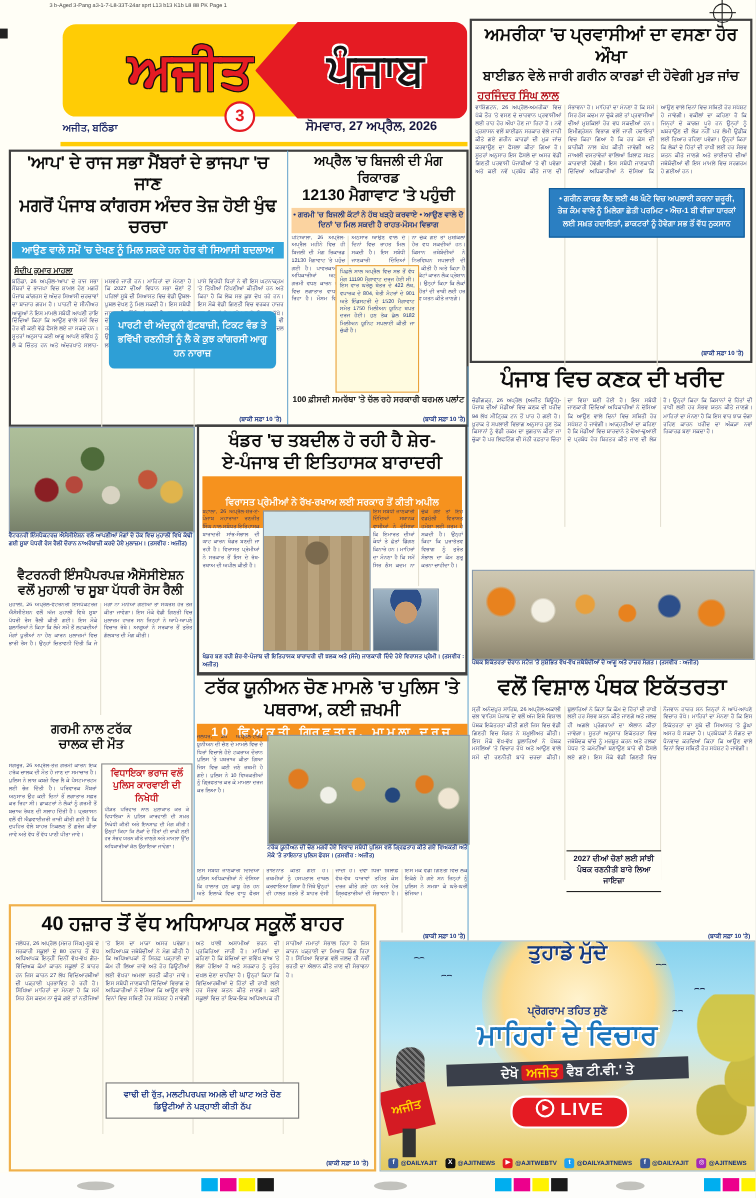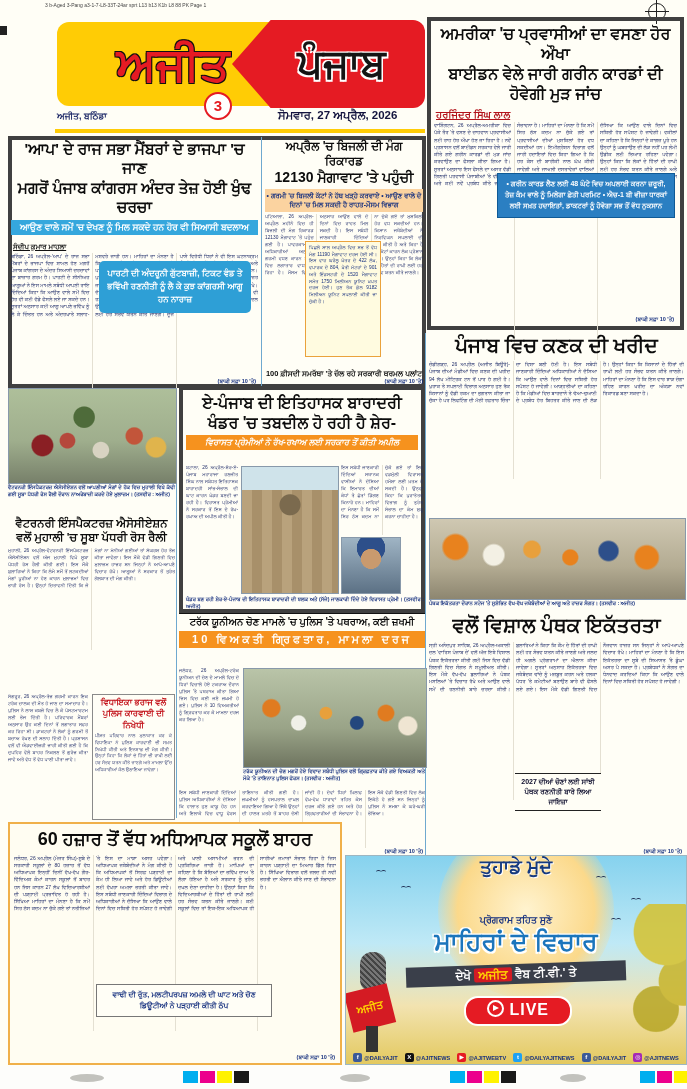--- a/index.html
+++ b/index.html
@@ -26,23 +26,23 @@
   .badge3{left:204px;top:92px;width:24px;height:24px;border:2px solid #e51b23;border-radius:50%;
           background:#fff;color:#e51b23;font-weight:bold;font-size:15px;text-align:center;line-height:24px;z-index:4;}
   .regmark{left:648px;top:3px;width:16px;height:16px;border:1px solid #222;border-radius:50%;}
   .regmark:before{content:"";position:absolute;left:7px;top:-4px;width:1px;height:24px;background:#222;}
   .regmark:after{content:"";position:absolute;top:7px;left:-4px;height:1px;width:24px;background:#222;}
   
   .bluebar{background:#35a7dd;color:#fff;font-weight:bold;text-align:center;}
   .orangebar{background:#f6921e;color:#fff;font-weight:bold;text-align:center;}
   .peachbar{background:#fbd3a0;color:#16307f;font-weight:bold;text-align:center;}
   .bluebox{background:#2b7fc2;color:#fff;font-weight:bold;text-align:center;border:1px solid #0f5a96;}
-  .quotebox{background:#2e9fd6;color:#fff;font-weight:bold;text-align:center;border-radius:5px;}
+  .quotebox{background:#2e9fd6;color:#fff;font-weight:bold;text-align:center;border-radius:5px;margin-top:22px;}
   .yellowbox{background:#fffbe0;border:1px solid #eaa23c;color:#16307f;}
-  .border-blue{border:4px solid #404040;}
+  .border-blue{border:2px solid #404040;}
   
   .ph-protest{background:
      radial-gradient(circle at 20% 60%,#8a1f24 0 7%,transparent 8%),
      radial-gradient(circle at 35% 55%,#b5483c 0 6%,transparent 7%),
      radial-gradient(circle at 55% 65%,#d8d3c2 0 7%,transparent 8%),
      radial-gradient(circle at 75% 50%,#c2553a 0 6%,transparent 7%),
      radial-gradient(circle at 88% 62%,#e0b44c 0 6%,transparent 7%),
      radial-gradient(circle at 45% 30%,#4e6b3a 0 9%,transparent 10%),
      linear-gradient(180deg,#aebf9a 0%,#9fae8d 55%,#77806a 100%);}
   .ph-building{background:
@@ -134,21 +134,21 @@
       <span>ਪੰਜਾਬ</span>
     </div>
     <div class="abs badge3">3</div>
     <div class="abs" style="left:57px;top:111px;font-size:9px;font-weight:bold;color:#1f2a68;">ਅਜੀਤ, ਬਠਿੰਡਾ</div>
     <div class="abs" style="left:278px;top:109px;font-size:11.5px;font-weight:bold;color:#14143e;">ਸੋਮਵਾਰ, 27 ਅਪ੍ਰੈਲ, 2026</div>
     <div class="abs" style="left:55px;top:129px;width:370px;height:4px;background:#ffcc05;"></div>
   </div>
 
   <div class="abs border-blue" style="left:427px;top:17px;width:257px;height:313px;box-sizing:border-box;padding:3px;">
     <div class="hl" style="font-size:16px;">ਅਮਰੀਕਾ 'ਚ ਪ੍ਰਵਾਸੀਆਂ ਦਾ ਵਸਣਾ ਹੋਰ ਔਖਾ</div>
-    <div class="hl" style="font-size:16px;">ਬਾਈਡਨ ਵੇਲੇ ਜਾਰੀ ਗਰੀਨ ਕਾਰਡਾਂ ਦੀ ਹੋਵੇਗੀ ਮੁੜ ਜਾਂਚ</div>
+    <div class="hl" style="font-size:12px;">ਬਾਈਡਨ ਵੇਲੇ ਜਾਰੀ ਗਰੀਨ ਕਾਰਡਾਂ ਦੀ ਹੋਵੇਗੀ ਮੁੜ ਜਾਂਚ</div>
     <div class="byline" style="display:inline-block;margin:3px 0 1px 2px;">ਹਰਜਿੰਦਰ ਸਿੰਘ ਲਾਲ</div>
     <div class="body-txt" style="column-count:3;height:238px;">ਵਾਸ਼ਿੰਗਟਨ, 26 ਅਪ੍ਰੈਲ-ਅਮਰੀਕਾ ਵਿਚ ਪੱਕੇ ਤੌਰ 'ਤੇ ਵਸਣ ਦੇ ਚਾਹਵਾਨ ਪ੍ਰਵਾਸੀਆਂ ਲਈ ਰਾਹ ਹੋਰ ਔਖਾ ਹੋਣ ਜਾ ਰਿਹਾ ਹੈ। ਨਵੇਂ ਪ੍ਰਸ਼ਾਸਨ ਵਲੋਂ ਬਾਈਡਨ ਸਰਕਾਰ ਵੇਲੇ ਜਾਰੀ ਕੀਤੇ ਗਏ ਗਰੀਨ ਕਾਰਡਾਂ ਦੀ ਮੁੜ ਜਾਂਚ ਕਰਵਾਉਣ ਦਾ ਫੈਸਲਾ ਕੀਤਾ ਗਿਆ ਹੈ। ਸੂਤਰਾਂ ਅਨੁਸਾਰ ਇਸ ਫੈਸਲੇ ਦਾ ਅਸਰ ਵੱਡੀ ਗਿਣਤੀ ਪਰਵਾਸੀ ਪੰਜਾਬੀਆਂ 'ਤੇ ਵੀ ਪਵੇਗਾ ਅਤੇ ਕਈ ਨਵੇਂ ਪ੍ਰਬੰਧ ਕੀਤੇ ਜਾਣ ਦੀ ਸੰਭਾਵਨਾ ਹੈ। ਮਾਹਿਰਾਂ ਦਾ ਮੰਨਣਾ ਹੈ ਕਿ ਸਮੇਂ ਸਿਰ ਠੋਸ ਕਦਮ ਨਾ ਚੁੱਕੇ ਗਏ ਤਾਂ ਪ੍ਰਵਾਸੀਆਂ ਦੀਆਂ ਮੁਸ਼ਕਿਲਾਂ ਹੋਰ ਵਧ ਸਕਦੀਆਂ ਹਨ। ਇਮੀਗ੍ਰੇਸ਼ਨ ਵਿਭਾਗ ਵਲੋਂ ਜਾਰੀ ਹਦਾਇਤਾਂ ਵਿਚ ਕਿਹਾ ਗਿਆ ਹੈ ਕਿ ਹਰ ਕੇਸ ਦੀ ਬਾਰੀਕੀ ਨਾਲ ਘੋਖ ਕੀਤੀ ਜਾਵੇਗੀ ਅਤੇ ਜਾਅਲੀ ਦਸਤਾਵੇਜ਼ਾਂ ਵਾਲਿਆਂ ਖ਼ਿਲਾਫ਼ ਸਖ਼ਤ ਕਾਰਵਾਈ ਹੋਵੇਗੀ। ਇਸ ਸਬੰਧੀ ਜਾਣਕਾਰੀ ਦਿੰਦਿਆਂ ਅਧਿਕਾਰੀਆਂ ਨੇ ਦੱਸਿਆ ਕਿ ਆਉਣ ਵਾਲੇ ਦਿਨਾਂ ਵਿਚ ਸਥਿਤੀ ਹੋਰ ਸਪੱਸ਼ਟ ਹੋ ਜਾਵੇਗੀ। ਵਕੀਲਾਂ ਦਾ ਕਹਿਣਾ ਹੈ ਕਿ ਜਿਨ੍ਹਾਂ ਦੇ ਕਾਗਜ਼ ਪੂਰੇ ਹਨ ਉਨ੍ਹਾਂ ਨੂੰ ਘਬਰਾਉਣ ਦੀ ਲੋੜ ਨਹੀਂ ਪਰ ਲੰਮੀ ਉਡੀਕ ਲਈ ਤਿਆਰ ਰਹਿਣਾ ਪਵੇਗਾ। ਉਨ੍ਹਾਂ ਕਿਹਾ ਕਿ ਲੋਕਾਂ ਦੇ ਹਿੱਤਾਂ ਦੀ ਰਾਖੀ ਲਈ ਹਰ ਸੰਭਵ ਯਤਨ ਕੀਤੇ ਜਾਣਗੇ ਅਤੇ ਭਾਈਚਾਰੇ ਦੀਆਂ ਜਥੇਬੰਦੀਆਂ ਵੀ ਇਸ ਮਾਮਲੇ ਵਿਚ ਸਰਗਰਮ ਹੋ ਗਈਆਂ ਹਨ।</div>
     <div class="abs bluebox" style="right:5px;top:152px;width:168px;font-size:7px;line-height:1.55;padding:5px 4px;">• ਗਰੀਨ ਕਾਰਡ ਲੈਣ ਲਈ 48 ਘੰਟੇ ਵਿਚ ਅਪਲਾਈ ਕਰਨਾ ਜ਼ਰੂਰੀ, ਤੇਜ਼ ਕੰਮ ਵਾਲੇ ਨੂੰ ਮਿਲੇਗਾ ਛੇਤੀ ਪਰਮਿਟ • ਐਚ-1 ਬੀ ਵੀਜ਼ਾ ਧਾਰਕਾਂ ਲਈ ਸਖ਼ਤ ਹਦਾਇਤਾਂ, ਡਾਕਟਰਾਂ ਨੂੰ ਹੋਵੇਗਾ ਸਭ ਤੋਂ ਵੱਧ ਨੁਕਸਾਨ</div>
     <div class="abs cont" style="right:6px;bottom:3px;">(ਬਾਕੀ ਸਫ਼ਾ 10 'ਤੇ)</div>
   </div>
 
   <div class="abs border-blue" style="left:8px;top:136px;width:418px;height:252px;box-sizing:border-box;"></div>
   <div class="abs rule" style="left:261px;top:137px;width:1px;height:250px;"></div>
 
   <div class="abs" style="left:11px;top:139px;width:247px;height:246px;">
@@ -160,21 +160,21 @@
     <div class="abs quotebox" style="left:88px;top:122px;width:142px;font-size:8.5px;line-height:1.55;padding:6px 5px;">ਪਾਰਟੀ ਦੀ ਅੰਦਰੂਨੀ ਗੁੱਟਬਾਜ਼ੀ, ਟਿਕਟ ਵੰਡ ਤੇ ਭਵਿੱਖੀ ਰਣਨੀਤੀ ਨੂੰ ਲੈ ਕੇ ਕੁਝ ਕਾਂਗਰਸੀ ਆਗੂ ਹਨ ਨਾਰਾਜ਼</div>
     <div class="abs cont" style="right:2px;bottom:0;">(ਬਾਕੀ ਸਫ਼ਾ 10 'ਤੇ)</div>
   </div>
 
   <div class="abs" style="left:265px;top:139px;width:158px;height:246px;">
     <div class="hl" style="font-size:12px;">ਅਪ੍ਰੈਲ 'ਚ ਬਿਜਲੀ ਦੀ ਮੰਗ ਰਿਕਾਰਡ</div>
     <div class="hl" style="font-size:14px;">12130 ਮੈਗਾਵਾਟ 'ਤੇ ਪਹੁੰਚੀ</div>
     <div class="peachbar" style="font-size:6.8px;padding:2px 1px;margin-top:2px;line-height:1.45;">• ਗਰਮੀ 'ਚ ਬਿਜਲੀ ਕੱਟਾਂ ਨੇ ਹੱਥ ਖੜ੍ਹੇ ਕਰਵਾਏ • ਆਉਣ ਵਾਲੇ ਦੋ ਦਿਨਾਂ 'ਚ ਮਿਲ ਸਕਦੀ ਹੈ ਰਾਹਤ-ਮੌਸਮ ਵਿਭਾਗ</div>
     <div class="body-txt" style="column-count:3;height:142px;margin-top:2px;font-size:4.8px;">ਪਟਿਆਲਾ, 26 ਅਪ੍ਰੈਲ-ਅਪ੍ਰੈਲ ਮਹੀਨੇ ਵਿਚ ਹੀ ਬਿਜਲੀ ਦੀ ਮੰਗ ਰਿਕਾਰਡ 12130 ਮੈਗਾਵਾਟ 'ਤੇ ਪਹੁੰਚ ਗਈ ਹੈ। ਪਾਵਰਕਾਮ ਦੇ ਅਧਿਕਾਰੀਆਂ ਅਨੁਸਾਰ ਗਰਮੀ ਵਧਣ ਕਾਰਨ ਖਪਤ ਵਿਚ ਲਗਾਤਾਰ ਵਾਧਾ ਹੋ ਰਿਹਾ ਹੈ। ਮੌਸਮ ਵਿਭਾਗ ਅਨੁਸਾਰ ਆਉਣ ਵਾਲੇ ਦੋ ਦਿਨਾਂ ਵਿਚ ਰਾਹਤ ਮਿਲ ਸਕਦੀ ਹੈ। ਇਸ ਸਬੰਧੀ ਜਾਣਕਾਰੀ ਦਿੰਦਿਆਂ ਅਧਿਕਾਰੀਆਂ ਨੇ ਦੱਸਿਆ ਕਿ ਝੋਨੇ ਦੇ ਸੀਜ਼ਨ ਤੋਂ ਪਹਿਲਾਂ ਪ੍ਰਬੰਧ ਮੁਕੰਮਲ ਕਰ ਲਏ ਜਾਣਗੇ। ਮਾਹਿਰਾਂ ਦਾ ਮੰਨਣਾ ਹੈ ਕਿ ਸਮੇਂ ਸਿਰ ਠੋਸ ਕਦਮ ਨਾ ਚੁੱਕੇ ਗਏ ਤਾਂ ਮੁਸ਼ਕਿਲਾਂ ਹੋਰ ਵਧ ਸਕਦੀਆਂ ਹਨ। ਕਿਸਾਨ ਜਥੇਬੰਦੀਆਂ ਨੇ ਨਿਰਵਿਘਨ ਸਪਲਾਈ ਦੀ ਮੰਗ ਕੀਤੀ ਹੈ ਅਤੇ ਕਿਹਾ ਹੈ ਕਿ ਕੱਟਾਂ ਕਾਰਨ ਲੋਕ ਪ੍ਰੇਸ਼ਾਨ ਹਨ। ਉਨ੍ਹਾਂ ਕਿਹਾ ਕਿ ਲੋਕਾਂ ਦੇ ਹਿੱਤਾਂ ਦੀ ਰਾਖੀ ਲਈ ਹਰ ਸੰਭਵ ਯਤਨ ਕੀਤੇ ਜਾਣਗੇ।</div>
     <div class="abs yellowbox" style="left:40px;top:102px;width:76px;height:116px;font-size:4.8px;line-height:1.4;padding:3px;text-align:justify;box-sizing:border-box;overflow:hidden;">ਪਿਛਲੇ ਸਾਲ ਅਪ੍ਰੈਲ ਵਿਚ ਸਭ ਤੋਂ ਵੱਧ ਮੰਗ 11190 ਮੈਗਾਵਾਟ ਦਰਜ ਹੋਈ ਸੀ। ਇਸ ਵਾਰ ਘਰੇਲੂ ਖੇਤਰ ਦੇ 422 ਲੱਖ, ਵਪਾਰਕ ਦੇ 804, ਖੇਤੀ ਮੋਟਰਾਂ ਦੇ 901 ਅਤੇ ਇੰਡਸਟਰੀ ਦੇ 1520 ਮੈਗਾਵਾਟ ਸਮੇਤ 1750 ਮਿਲੀਅਨ ਯੂਨਿਟ ਖਪਤ ਦਰਜ ਹੋਈ। ਹੁਣ ਤੱਕ ਕੁੱਲ 9182 ਮਿਲੀਅਨ ਯੂਨਿਟ ਸਪਲਾਈ ਕੀਤੀ ਜਾ ਚੁੱਕੀ ਹੈ।</div>
-    <div class="hl" style="font-size:7.5px;margin-top:13px;">100 ਫ਼ੀਸਦੀ ਸਮਰੱਥਾ 'ਤੇ ਚੱਲ ਰਹੇ ਸਰਕਾਰੀ ਥਰਮਲ ਪਲਾਂਟ</div>
+    <div class="hl" style="font-size:7.5px;margin-top:2px;">100 ਫ਼ੀਸਦੀ ਸਮਰੱਥਾ 'ਤੇ ਚੱਲ ਰਹੇ ਸਰਕਾਰੀ ਥਰਮਲ ਪਲਾਂਟ</div>
     <div class="abs cont" style="right:0;bottom:0;">(ਬਾਕੀ ਸਫ਼ਾ 10 'ਤੇ)</div>
   </div>
 
   <div class="abs rule" style="left:425px;top:333px;width:1px;height:522px;"></div>
   <div class="abs rule" style="left:176px;top:388px;width:1px;height:430px;"></div>
 
   <div class="abs" style="left:429px;top:333px;width:255px;height:182px;">
     <div class="hl" style="font-size:20px;">ਪੰਜਾਬ ਵਿਚ ਕਣਕ ਦੀ ਖਰੀਦ</div>
     <div class="body-txt" style="column-count:3;height:118px;margin-top:3px;">ਚੰਡੀਗੜ੍ਹ, 26 ਅਪ੍ਰੈਲ (ਅਜੀਤ ਬਿਊਰੋ)-ਪੰਜਾਬ ਦੀਆਂ ਮੰਡੀਆਂ ਵਿਚ ਕਣਕ ਦੀ ਖਰੀਦ 94 ਲੱਖ ਮੀਟ੍ਰਿਕ ਟਨ ਤੋਂ ਪਾਰ ਹੋ ਗਈ ਹੈ। ਖੁਰਾਕ ਤੇ ਸਪਲਾਈ ਵਿਭਾਗ ਅਨੁਸਾਰ ਹੁਣ ਤੱਕ ਕਿਸਾਨਾਂ ਨੂੰ ਵੱਡੀ ਰਕਮ ਦਾ ਭੁਗਤਾਨ ਕੀਤਾ ਜਾ ਚੁੱਕਾ ਹੈ ਪਰ ਲਿਫਟਿੰਗ ਦੀ ਮੱਠੀ ਰਫ਼ਤਾਰ ਚਿੰਤਾ ਦਾ ਵਿਸ਼ਾ ਬਣੀ ਹੋਈ ਹੈ। ਇਸ ਸਬੰਧੀ ਜਾਣਕਾਰੀ ਦਿੰਦਿਆਂ ਅਧਿਕਾਰੀਆਂ ਨੇ ਦੱਸਿਆ ਕਿ ਆਉਣ ਵਾਲੇ ਦਿਨਾਂ ਵਿਚ ਸਥਿਤੀ ਹੋਰ ਸਪੱਸ਼ਟ ਹੋ ਜਾਵੇਗੀ। ਆੜ੍ਹਤੀਆਂ ਦਾ ਕਹਿਣਾ ਹੈ ਕਿ ਮੰਡੀਆਂ ਵਿਚ ਬਾਰਦਾਨੇ ਤੇ ਢੋਆ-ਢੁਆਈ ਦੇ ਪ੍ਰਬੰਧ ਹੋਰ ਬਿਹਤਰ ਕੀਤੇ ਜਾਣ ਦੀ ਲੋੜ ਹੈ। ਉਨ੍ਹਾਂ ਕਿਹਾ ਕਿ ਕਿਸਾਨਾਂ ਦੇ ਹਿੱਤਾਂ ਦੀ ਰਾਖੀ ਲਈ ਹਰ ਸੰਭਵ ਯਤਨ ਕੀਤੇ ਜਾਣਗੇ। ਮਾਹਿਰਾਂ ਦਾ ਮੰਨਣਾ ਹੈ ਕਿ ਇਸ ਵਾਰ ਝਾੜ ਚੰਗਾ ਰਹਿਣ ਕਾਰਨ ਖਰੀਦ ਦਾ ਅੰਕੜਾ ਨਵਾਂ ਰਿਕਾਰਡ ਬਣਾ ਸਕਦਾ ਹੈ।</div>
   </div>
@@ -182,57 +182,61 @@
   <div class="abs photo ph-akali" style="left:429px;top:518px;width:255px;height:80px;"></div>
   <div class="abs caption" style="left:429px;top:600px;width:255px;">ਪੰਥਕ ਇਕੱਤਰਤਾ ਦੌਰਾਨ ਸਟੇਜ 'ਤੇ ਸੁਸ਼ੋਭਿਤ ਵੱਖ-ਵੱਖ ਜਥੇਬੰਦੀਆਂ ਦੇ ਆਗੂ ਅਤੇ ਹਾਜ਼ਰ ਸੰਗਤ। (ਤਸਵੀਰ : ਅਜੀਤ)</div>
   <div class="abs" style="left:429px;top:613px;width:255px;height:242px;">
     <div class="hl" style="font-size:20px;">ਵਲੋਂ ਵਿਸ਼ਾਲ ਪੰਥਕ ਇਕੱਤਰਤਾ</div>
     <div class="body-txt" style="column-count:3;height:158px;margin-top:4px;">ਸ੍ਰੀ ਅਨੰਦਪੁਰ ਸਾਹਿਬ, 26 ਅਪ੍ਰੈਲ-ਅਕਾਲੀ ਦਲ 'ਵਾਰਿਸ ਪੰਜਾਬ ਦੇ' ਵਲੋਂ ਅੱਜ ਇਥੇ ਵਿਸ਼ਾਲ ਪੰਥਕ ਇਕੱਤਰਤਾ ਕੀਤੀ ਗਈ ਜਿਸ ਵਿਚ ਵੱਡੀ ਗਿਣਤੀ ਵਿਚ ਸੰਗਤ ਨੇ ਸ਼ਮੂਲੀਅਤ ਕੀਤੀ। ਇਸ ਮੌਕੇ ਵੱਖ-ਵੱਖ ਬੁਲਾਰਿਆਂ ਨੇ ਪੰਥਕ ਮਸਲਿਆਂ 'ਤੇ ਵਿਚਾਰ ਰੱਖੇ ਅਤੇ ਆਉਣ ਵਾਲੇ ਸਮੇਂ ਦੀ ਰਣਨੀਤੀ ਬਾਰੇ ਚਰਚਾ ਕੀਤੀ। ਬੁਲਾਰਿਆਂ ਨੇ ਕਿਹਾ ਕਿ ਕੌਮ ਦੇ ਹਿੱਤਾਂ ਦੀ ਰਾਖੀ ਲਈ ਹਰ ਸੰਭਵ ਯਤਨ ਕੀਤੇ ਜਾਣਗੇ ਅਤੇ ਜਲਦ ਹੀ ਅਗਲੇ ਪ੍ਰੋਗਰਾਮਾਂ ਦਾ ਐਲਾਨ ਕੀਤਾ ਜਾਵੇਗਾ। ਸੂਤਰਾਂ ਅਨੁਸਾਰ ਇਕੱਤਰਤਾ ਵਿਚ ਜਥੇਬੰਦਕ ਢਾਂਚੇ ਨੂੰ ਮਜ਼ਬੂਤ ਕਰਨ ਅਤੇ ਹਲਕਾ ਪੱਧਰ 'ਤੇ ਕਮੇਟੀਆਂ ਬਣਾਉਣ ਬਾਰੇ ਵੀ ਫੈਸਲੇ ਲਏ ਗਏ। ਇਸ ਮੌਕੇ ਵੱਡੀ ਗਿਣਤੀ ਵਿਚ ਨੌਜਵਾਨ ਹਾਜ਼ਰ ਸਨ ਜਿਨ੍ਹਾਂ ਨੇ ਆਪੋ-ਆਪਣੇ ਵਿਚਾਰ ਰੱਖੇ। ਮਾਹਿਰਾਂ ਦਾ ਮੰਨਣਾ ਹੈ ਕਿ ਇਸ ਇਕੱਤਰਤਾ ਦਾ ਸੂਬੇ ਦੀ ਸਿਆਸਤ 'ਤੇ ਡੂੰਘਾ ਅਸਰ ਪੈ ਸਕਦਾ ਹੈ। ਪ੍ਰਬੰਧਕਾਂ ਨੇ ਸੰਗਤ ਦਾ ਧੰਨਵਾਦ ਕਰਦਿਆਂ ਕਿਹਾ ਕਿ ਆਉਣ ਵਾਲੇ ਦਿਨਾਂ ਵਿਚ ਸਥਿਤੀ ਹੋਰ ਸਪੱਸ਼ਟ ਹੋ ਜਾਵੇਗੀ।</div>
     <div class="abs" style="left:86px;top:160px;width:84px;background:#fffef6;border-top:1px solid #222;border-bottom:1px solid #222;color:#0a0a2a;font-weight:bold;font-size:7px;text-align:center;padding:3px 1px;line-height:1.45;">2027 ਦੀਆਂ ਚੋਣਾਂ ਲਈ ਸਾਂਝੀ ਪੰਥਕ ਰਣਨੀਤੀ ਬਾਰੇ ਲਿਆ ਜਾਇਜ਼ਾ</div>
     <div class="abs cont" style="right:2px;bottom:0;">(ਬਾਕੀ ਸਫ਼ਾ 10 'ਤੇ)</div>
   </div>
 
   <div class="abs border-blue" style="left:179px;top:386px;width:246px;height:227px;box-sizing:border-box;padding:3px;">
+    <div class="hl" style="font-size:16px;">ਖੰਡਰ 'ਚ ਤਬਦੀਲ ਹੋ ਰਹੀ ਹੈ ਸ਼ੇਰ-</div>
     <div class="hl" style="font-size:16px;">ਏ-ਪੰਜਾਬ ਦੀ ਇਤਿਹਾਸਕ ਬਾਰਾਦਰੀ</div>
-    <div class="hl" style="font-size:16px;">ਖੰਡਰ 'ਚ ਤਬਦੀਲ ਹੋ ਰਹੀ ਹੈ ਸ਼ੇਰ-</div>
-    <div class="orangebar" style="font-size:8.5px;padding:2px;margin-top:2px;font-style:italic;">ਵਿਰਾਸਤ ਪ੍ਰੇਮੀਆਂ ਨੇ ਰੱਖ-ਰਖਾਅ ਲਈ ਸਰਕਾਰ ਤੋਂ ਕੀਤੀ ਅਪੀਲ</div>
+    <div class="orangebar" style="font-size:8.5px;padding:18px;margin-top:2px;">ਵਿਰਾਸਤ ਪ੍ਰੇਮੀਆਂ ਨੇ ਰੱਖ-ਰਖਾਅ ਲਈ ਸਰਕਾਰ ਤੋਂ ਕੀਤੀ ਅਪੀਲ</div>
     <div class="abs body-txt" style="left:3px;top:75px;width:52px;height:128px;font-size:4.8px;">ਬਟਾਲਾ, 26 ਅਪ੍ਰੈਲ-ਸ਼ੇਰ-ਏ-ਪੰਜਾਬ ਮਹਾਰਾਜਾ ਰਣਜੀਤ ਸਿੰਘ ਨਾਲ ਸਬੰਧਤ ਇਤਿਹਾਸਕ ਬਾਰਾਦਰੀ ਸਾਂਭ-ਸੰਭਾਲ ਦੀ ਘਾਟ ਕਾਰਨ ਖੰਡਰ ਬਣਦੀ ਜਾ ਰਹੀ ਹੈ। ਵਿਰਾਸਤ ਪ੍ਰੇਮੀਆਂ ਨੇ ਸਰਕਾਰ ਤੋਂ ਇਸ ਦੇ ਰੱਖ-ਰਖਾਅ ਦੀ ਅਪੀਲ ਕੀਤੀ ਹੈ।</div>
     <div class="abs photo ph-building" style="left:58px;top:76px;width:96px;height:126px;"></div>
     <div class="abs body-txt" style="left:158px;top:75px;width:82px;height:70px;column-count:2;font-size:4.8px;">ਇਸ ਸਬੰਧੀ ਜਾਣਕਾਰੀ ਦਿੰਦਿਆਂ ਸਥਾਨਕ ਵਾਸੀਆਂ ਨੇ ਦੱਸਿਆ ਕਿ ਇਮਾਰਤ ਦੀਆਂ ਕੰਧਾਂ ਤੇ ਛੱਤਾਂ ਡਿੱਗਣ ਕਿਨਾਰੇ ਹਨ। ਮਾਹਿਰਾਂ ਦਾ ਮੰਨਣਾ ਹੈ ਕਿ ਸਮੇਂ ਸਿਰ ਠੋਸ ਕਦਮ ਨਾ ਚੁੱਕੇ ਗਏ ਤਾਂ ਇਹ ਵਡਮੁੱਲੀ ਵਿਰਾਸਤ ਹਮੇਸ਼ਾ ਲਈ ਖ਼ਤਮ ਹੋ ਸਕਦੀ ਹੈ। ਉਨ੍ਹਾਂ ਕਿਹਾ ਕਿ ਪੁਰਾਤੱਤਵ ਵਿਭਾਗ ਨੂੰ ਤੁਰੰਤ ਸੰਭਾਲ ਦਾ ਕੰਮ ਸ਼ੁਰੂ ਕਰਨਾ ਚਾਹੀਦਾ ਹੈ।</div>
     <div class="abs photo ph-portrait" style="left:158px;top:147px;width:58px;height:55px;"></div>
     <div class="abs caption" style="left:3px;top:206px;width:238px;">ਖੰਡਰ ਬਣ ਰਹੀ ਸ਼ੇਰ-ਏ-ਪੰਜਾਬ ਦੀ ਇਤਿਹਾਸਕ ਬਾਰਾਦਰੀ ਦੀ ਝਲਕ ਅਤੇ (ਸੱਜੇ) ਜਾਣਕਾਰੀ ਦਿੰਦੇ ਹੋਏ ਵਿਰਾਸਤ ਪ੍ਰੇਮੀ। (ਤਸਵੀਰ : ਅਜੀਤ)</div>
   </div>
 
   <div class="abs" style="left:179px;top:613px;width:246px;height:1px;background:#111;"></div>
   <div class="abs" style="left:179px;top:616px;width:246px;height:239px;">
-    <div class="hl" style="font-size:10px;">ਟਰੱਕ ਯੂਨੀਅਨ ਚੋਣ ਮਾਮਲੇ 'ਚ ਪੁਲਿਸ 'ਤੇ ਪਥਰਾਅ, ਕਈ ਜ਼ਖਮੀ</div>
+    <div class="hl" style="font-size:16px;">ਟਰੱਕ ਯੂਨੀਅਨ ਚੋਣ ਮਾਮਲੇ 'ਚ ਪੁਲਿਸ 'ਤੇ ਪਥਰਾਅ, ਕਈ ਜ਼ਖਮੀ</div>
     <div class="orangebar" style="font-size:11px;letter-spacing:3px;padding:2px;margin-top:2px;">10 ਵਿਅਕਤੀ ਗ੍ਰਿਫਤਾਰ, ਮਾਮਲਾ ਦਰਜ</div>
     <div class="abs body-txt" style="left:0;top:52px;width:60px;height:118px;font-size:4.8px;">ਜਲੰਧਰ, 26 ਅਪ੍ਰੈਲ-ਟਰੱਕ ਯੂਨੀਅਨ ਦੀ ਚੋਣ ਦੇ ਮਾਮਲੇ ਵਿਚ ਦੋ ਧਿਰਾਂ ਵਿਚਾਲੇ ਹੋਏ ਟਕਰਾਅ ਦੌਰਾਨ ਪੁਲਿਸ 'ਤੇ ਪਥਰਾਅ ਕੀਤਾ ਗਿਆ ਜਿਸ ਵਿਚ ਕਈ ਜਣੇ ਜ਼ਖਮੀ ਹੋ ਗਏ। ਪੁਲਿਸ ਨੇ 10 ਵਿਅਕਤੀਆਂ ਨੂੰ ਗ੍ਰਿਫਤਾਰ ਕਰ ਕੇ ਮਾਮਲਾ ਦਰਜ ਕਰ ਲਿਆ ਹੈ।</div>
     <div class="abs photo ph-crowd" style="left:64px;top:52px;width:182px;height:98px;"></div>
     <div class="abs caption" style="left:64px;top:152px;width:182px;">ਟਰੱਕ ਯੂਨੀਅਨ ਦੀ ਚੋਣ ਮਗਰੋਂ ਹੋਏ ਵਿਵਾਦ ਸਬੰਧੀ ਪੁਲਿਸ ਵਲੋਂ ਗ੍ਰਿਫ਼ਤਾਰ ਕੀਤੇ ਗਏ ਵਿਅਕਤੀ ਅਤੇ ਮੌਕੇ 'ਤੇ ਤਾਇਨਾਤ ਪੁਲਿਸ ਫੋਰਸ। (ਤਸਵੀਰ : ਅਜੀਤ)</div>
     <div class="abs body-txt" style="left:0;top:174px;width:246px;height:58px;column-count:4;font-size:4.8px;">ਇਸ ਸਬੰਧੀ ਜਾਣਕਾਰੀ ਦਿੰਦਿਆਂ ਪੁਲਿਸ ਅਧਿਕਾਰੀਆਂ ਨੇ ਦੱਸਿਆ ਕਿ ਹਾਲਾਤ ਹੁਣ ਕਾਬੂ ਹੇਠ ਹਨ ਅਤੇ ਇਲਾਕੇ ਵਿਚ ਵਾਧੂ ਫੋਰਸ ਤਾਇਨਾਤ ਕੀਤੀ ਗਈ ਹੈ। ਜ਼ਖਮੀਆਂ ਨੂੰ ਹਸਪਤਾਲ ਦਾਖਲ ਕਰਵਾਇਆ ਗਿਆ ਹੈ ਜਿੱਥੇ ਉਨ੍ਹਾਂ ਦੀ ਹਾਲਤ ਖ਼ਤਰੇ ਤੋਂ ਬਾਹਰ ਦੱਸੀ ਜਾਂਦੀ ਹੈ। ਦੋਵਾਂ ਧਿਰਾਂ ਖ਼ਿਲਾਫ਼ ਵੱਖ-ਵੱਖ ਧਾਰਾਵਾਂ ਤਹਿਤ ਕੇਸ ਦਰਜ ਕੀਤੇ ਗਏ ਹਨ ਅਤੇ ਹੋਰ ਗ੍ਰਿਫਤਾਰੀਆਂ ਦੀ ਸੰਭਾਵਨਾ ਹੈ। ਇਸ ਮੌਕੇ ਵੱਡੀ ਗਿਣਤੀ ਵਿਚ ਲੋਕ ਇਕੱਠੇ ਹੋ ਗਏ ਸਨ ਜਿਨ੍ਹਾਂ ਨੂੰ ਪੁਲਿਸ ਨੇ ਸਮਝਾ ਕੇ ਘਰੋ-ਘਰੀ ਭੇਜਿਆ।</div>
     <div class="abs cont" style="right:2px;bottom:0;">(ਬਾਕੀ ਸਫ਼ਾ 10 'ਤੇ)</div>
   </div>
 
   <div class="abs photo ph-protest" style="left:8px;top:388px;width:167px;height:94px;"></div>
   <div class="abs caption" style="left:8px;top:484px;width:167px;">ਵੈਟਰਨਰੀ ਇੰਸਪੈਕਟਰਜ਼ ਐਸੋਸੀਏਸ਼ਨ ਵਲੋਂ ਆਪਣੀਆਂ ਮੰਗਾਂ ਦੇ ਹੱਕ ਵਿਚ ਮੁਹਾਲੀ ਵਿਖੇ ਕੱਢੀ ਗਈ ਸੂਬਾ ਪੱਧਰੀ ਰੋਸ ਰੈਲੀ ਦੌਰਾਨ ਨਾਅਰੇਬਾਜ਼ੀ ਕਰਦੇ ਹੋਏ ਮੁਲਾਜ਼ਮ। (ਤਸਵੀਰ : ਅਜੀਤ)</div>
   <div class="abs" style="left:8px;top:516px;width:167px;height:142px;">
-    <div class="hl" style="font-size:11.5px;">ਵੈਟਰਨਰੀ ਇੰਸਪੈਕਟਰਜ਼ ਐਸੋਸੀਏਸ਼ਨ</div>
+    <div class="hl" style="font-size:11.5px;">ਵੈਟਰਨਰੀ ਇੰਸਪੈਪਰਪਜ਼ ਐਸੋਸੀਏਸ਼ਨ</div>
     <div class="hl" style="font-size:11.5px;">ਵਲੋਂ ਮੁਹਾਲੀ 'ਚ ਸੂਬਾ ਪੱਧਰੀ ਰੋਸ ਰੈਲੀ</div>
     <div class="body-txt" style="column-count:2;height:102px;margin-top:3px;font-size:4.8px;">ਮੁਹਾਲੀ, 26 ਅਪ੍ਰੈਲ-ਵੈਟਰਨਰੀ ਇੰਸਪੈਕਟਰਜ਼ ਐਸੋਸੀਏਸ਼ਨ ਵਲੋਂ ਅੱਜ ਮੁਹਾਲੀ ਵਿਖੇ ਸੂਬਾ ਪੱਧਰੀ ਰੋਸ ਰੈਲੀ ਕੀਤੀ ਗਈ। ਇਸ ਮੌਕੇ ਬੁਲਾਰਿਆਂ ਨੇ ਕਿਹਾ ਕਿ ਲੰਮੇ ਸਮੇਂ ਤੋਂ ਲਟਕਦੀਆਂ ਮੰਗਾਂ ਪੂਰੀਆਂ ਨਾ ਹੋਣ ਕਾਰਨ ਮੁਲਾਜ਼ਮਾਂ ਵਿਚ ਭਾਰੀ ਰੋਸ ਹੈ। ਉਨ੍ਹਾਂ ਚਿਤਾਵਨੀ ਦਿੱਤੀ ਕਿ ਜੇ ਮੰਗਾਂ ਨਾ ਮੰਨੀਆਂ ਗਈਆਂ ਤਾਂ ਸੰਘਰਸ਼ ਹੋਰ ਤੇਜ਼ ਕੀਤਾ ਜਾਵੇਗਾ। ਇਸ ਮੌਕੇ ਵੱਡੀ ਗਿਣਤੀ ਵਿਚ ਮੁਲਾਜ਼ਮ ਹਾਜ਼ਰ ਸਨ ਜਿਨ੍ਹਾਂ ਨੇ ਆਪੋ-ਆਪਣੇ ਵਿਚਾਰ ਰੱਖੇ। ਆਗੂਆਂ ਨੇ ਸਰਕਾਰ ਤੋਂ ਤੁਰੰਤ ਗੱਲਬਾਤ ਦੀ ਮੰਗ ਕੀਤੀ।</div>
   </div>
 
+  <div class="abs" style="left:8px;top:656px;width:150px;">
+    <div class="hl" style="font-size:11.5px;">ਗਰਮੀ ਨਾਲ ਟਰੱਕ</div>
+    <div class="hl" style="font-size:11.5px;">ਚਾਲਕ ਦੀ ਮੌਤ</div>
+  </div>
   <div class="abs body-txt" style="left:8px;top:694px;width:80px;height:126px;font-size:4.8px;">ਸੰਗਰੂਰ, 26 ਅਪ੍ਰੈਲ-ਤੇਜ਼ ਗਰਮੀ ਕਾਰਨ ਇਕ ਟਰੱਕ ਚਾਲਕ ਦੀ ਮੌਤ ਹੋ ਜਾਣ ਦਾ ਸਮਾਚਾਰ ਹੈ। ਪੁਲਿਸ ਨੇ ਲਾਸ਼ ਕਬਜ਼ੇ ਵਿਚ ਲੈ ਕੇ ਪੋਸਟਮਾਰਟਮ ਲਈ ਭੇਜ ਦਿੱਤੀ ਹੈ। ਪਰਿਵਾਰਕ ਮੈਂਬਰਾਂ ਅਨੁਸਾਰ ਉਹ ਕਈ ਦਿਨਾਂ ਤੋਂ ਲਗਾਤਾਰ ਸਫ਼ਰ ਕਰ ਰਿਹਾ ਸੀ। ਡਾਕਟਰਾਂ ਨੇ ਲੋਕਾਂ ਨੂੰ ਗਰਮੀ ਤੋਂ ਬਚਾਅ ਰੱਖਣ ਦੀ ਸਲਾਹ ਦਿੱਤੀ ਹੈ। ਪ੍ਰਸ਼ਾਸਨ ਵਲੋਂ ਵੀ ਐਡਵਾਈਜ਼ਰੀ ਜਾਰੀ ਕੀਤੀ ਗਈ ਹੈ ਕਿ ਦੁਪਹਿਰ ਵੇਲੇ ਬਾਹਰ ਨਿਕਲਣ ਤੋਂ ਗੁਰੇਜ਼ ਕੀਤਾ ਜਾਵੇ ਅਤੇ ਵੱਧ ਤੋਂ ਵੱਧ ਪਾਣੀ ਪੀਤਾ ਜਾਵੇ।</div>
   <div class="abs" style="left:92px;top:694px;width:83px;height:126px;border:1px solid #8a8a8a;box-sizing:border-box;padding:2px;">
     <div style="color:#c3121a;font-weight:bold;font-size:8.5px;text-align:center;line-height:1.35;">ਵਿਧਾਇਕਾ ਭਰਾਜ ਵਲੋਂ ਪੁਲਿਸ ਕਾਰਵਾਈ ਦੀ ਨਿਖੇਧੀ</div>
     <div class="body-txt" style="height:72px;margin-top:2px;font-size:4.6px;">ਪੀੜਤ ਪਰਿਵਾਰ ਨਾਲ ਮੁਲਾਕਾਤ ਕਰ ਕੇ ਵਿਧਾਇਕਾ ਨੇ ਪੁਲਿਸ ਕਾਰਵਾਈ ਦੀ ਸਖ਼ਤ ਨਿਖੇਧੀ ਕੀਤੀ ਅਤੇ ਇਨਸਾਫ਼ ਦੀ ਮੰਗ ਕੀਤੀ। ਉਨ੍ਹਾਂ ਕਿਹਾ ਕਿ ਲੋਕਾਂ ਦੇ ਹਿੱਤਾਂ ਦੀ ਰਾਖੀ ਲਈ ਹਰ ਸੰਭਵ ਯਤਨ ਕੀਤੇ ਜਾਣਗੇ ਅਤੇ ਮਾਮਲਾ ਉੱਚ ਅਧਿਕਾਰੀਆਂ ਕੋਲ ਉਠਾਇਆ ਜਾਵੇਗਾ।</div>
   </div>
 
   <div class="abs" style="left:8px;top:822px;width:334px;height:243px;border:2px solid #f0b04a;background:#fffdf2;box-sizing:border-box;padding:4px;">
-    <div class="hl" style="font-size:18px;">60 ਹਜ਼ਾਰ ਤੋਂ ਵੱਧ ਅਧਿਆਪਕ ਸਕੂਲੋਂ ਬਾਹਰ</div>
+    <div class="hl" style="font-size:18px;">40 ਹਜ਼ਾਰ ਤੋਂ ਵੱਧ ਅਧਿਆਪਕ ਸਕੂਲੋਂ ਬਾਹਰ</div>
     <div class="body-txt" style="column-count:4;height:176px;margin-top:4px;">ਜਲੰਧਰ, 26 ਅਪ੍ਰੈਲ (ਮੇਜਰ ਸਿੰਘ)-ਸੂਬੇ ਦੇ ਸਰਕਾਰੀ ਸਕੂਲਾਂ ਦੇ 80 ਹਜ਼ਾਰ ਤੋਂ ਵੱਧ ਅਧਿਆਪਕ ਇਨ੍ਹੀਂ ਦਿਨੀਂ ਵੱਖ-ਵੱਖ ਗੈਰ-ਵਿੱਦਿਅਕ ਕੰਮਾਂ ਕਾਰਨ ਸਕੂਲਾਂ ਤੋਂ ਬਾਹਰ ਹਨ ਜਿਸ ਕਾਰਨ 27 ਲੱਖ ਵਿਦਿਆਰਥੀਆਂ ਦੀ ਪੜ੍ਹਾਈ ਪ੍ਰਭਾਵਿਤ ਹੋ ਰਹੀ ਹੈ। ਸਿੱਖਿਆ ਮਾਹਿਰਾਂ ਦਾ ਮੰਨਣਾ ਹੈ ਕਿ ਸਮੇਂ ਸਿਰ ਠੋਸ ਕਦਮ ਨਾ ਚੁੱਕੇ ਗਏ ਤਾਂ ਨਤੀਜਿਆਂ 'ਤੇ ਇਸ ਦਾ ਮਾੜਾ ਅਸਰ ਪਵੇਗਾ। ਅਧਿਆਪਕ ਜਥੇਬੰਦੀਆਂ ਨੇ ਮੰਗ ਕੀਤੀ ਹੈ ਕਿ ਅਧਿਆਪਕਾਂ ਤੋਂ ਸਿਰਫ਼ ਪੜ੍ਹਾਈ ਦਾ ਕੰਮ ਹੀ ਲਿਆ ਜਾਵੇ ਅਤੇ ਹੋਰ ਡਿਊਟੀਆਂ ਲਈ ਵੱਖਰਾ ਅਮਲਾ ਭਰਤੀ ਕੀਤਾ ਜਾਵੇ। ਇਸ ਸਬੰਧੀ ਜਾਣਕਾਰੀ ਦਿੰਦਿਆਂ ਵਿਭਾਗ ਦੇ ਅਧਿਕਾਰੀਆਂ ਨੇ ਦੱਸਿਆ ਕਿ ਆਉਣ ਵਾਲੇ ਦਿਨਾਂ ਵਿਚ ਸਥਿਤੀ ਹੋਰ ਸਪੱਸ਼ਟ ਹੋ ਜਾਵੇਗੀ ਅਤੇ ਖਾਲੀ ਅਸਾਮੀਆਂ ਭਰਨ ਦੀ ਪ੍ਰਕਿਰਿਆ ਜਾਰੀ ਹੈ। ਮਾਪਿਆਂ ਦਾ ਕਹਿਣਾ ਹੈ ਕਿ ਬੱਚਿਆਂ ਦਾ ਭਵਿੱਖ ਦਾਅ 'ਤੇ ਲੱਗਾ ਹੋਇਆ ਹੈ ਅਤੇ ਸਰਕਾਰ ਨੂੰ ਤੁਰੰਤ ਦਖਲ ਦੇਣਾ ਚਾਹੀਦਾ ਹੈ। ਉਨ੍ਹਾਂ ਕਿਹਾ ਕਿ ਵਿਦਿਆਰਥੀਆਂ ਦੇ ਹਿੱਤਾਂ ਦੀ ਰਾਖੀ ਲਈ ਹਰ ਸੰਭਵ ਯਤਨ ਕੀਤੇ ਜਾਣਗੇ। ਕਈ ਸਕੂਲਾਂ ਵਿਚ ਤਾਂ ਇਕ-ਇਕ ਅਧਿਆਪਕ ਹੀ ਸਾਰੀਆਂ ਜਮਾਤਾਂ ਸੰਭਾਲ ਰਿਹਾ ਹੈ ਜਿਸ ਕਾਰਨ ਪੜ੍ਹਾਈ ਦਾ ਮਿਆਰ ਡਿੱਗ ਰਿਹਾ ਹੈ। ਸਿੱਖਿਆ ਵਿਭਾਗ ਵਲੋਂ ਜਲਦ ਹੀ ਨਵੀਂ ਭਰਤੀ ਦਾ ਐਲਾਨ ਕੀਤੇ ਜਾਣ ਦੀ ਸੰਭਾਵਨਾ ਹੈ।</div>
     <div class="abs" style="left:86px;top:160px;width:166px;background:#fffef6;border:1px solid #777;color:#16307f;font-weight:bold;font-size:7.5px;text-align:center;padding:4px;line-height:1.5;">ਵਾਢੀ ਦੀ ਰੁੱਤ, ਮਲਟੀਪਰਪਜ਼ ਅਮਲੇ ਦੀ ਘਾਟ ਅਤੇ ਚੋਣ ਡਿਊਟੀਆਂ ਨੇ ਪੜ੍ਹਾਈ ਕੀਤੀ ਠੱਪ</div>
     <div class="abs cont" style="right:5px;bottom:2px;">(ਬਾਕੀ ਸਫ਼ਾ 10 'ਤੇ)</div>
   </div>
 
   <div class="abs ad">
     <div class="sun"></div>
     <div class="palm"></div>
     <i class="bird" style="left:30px;top:14px;"></i>
     <i class="bird" style="left:55px;top:30px;"></i>

